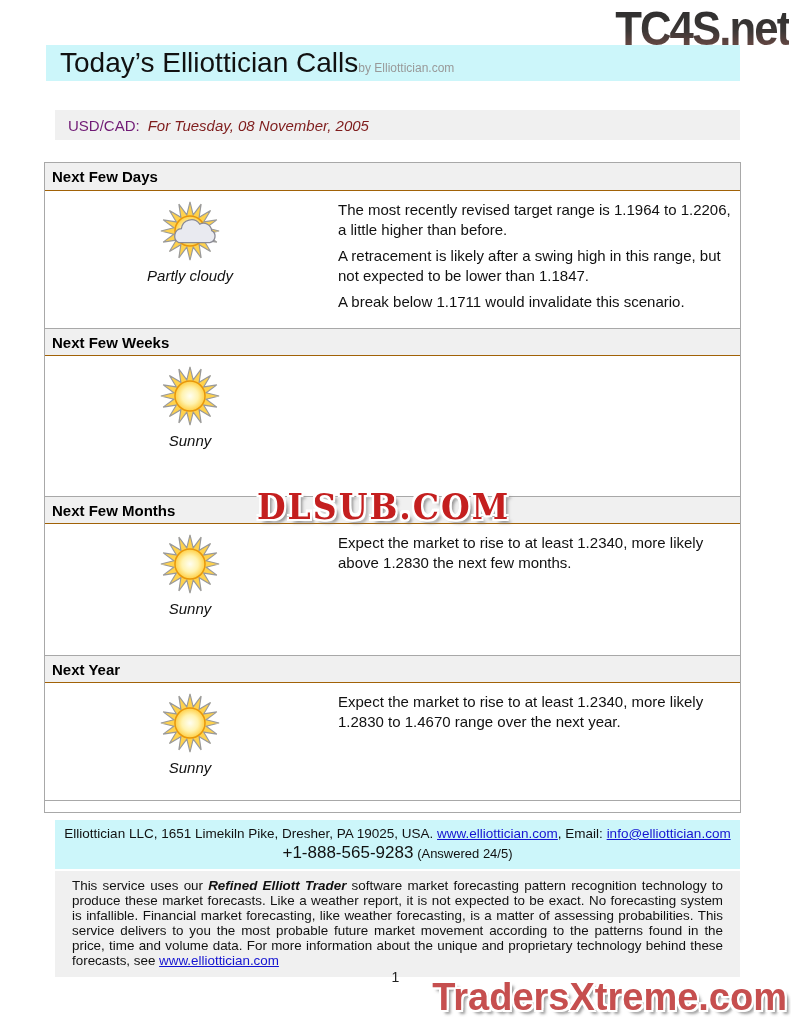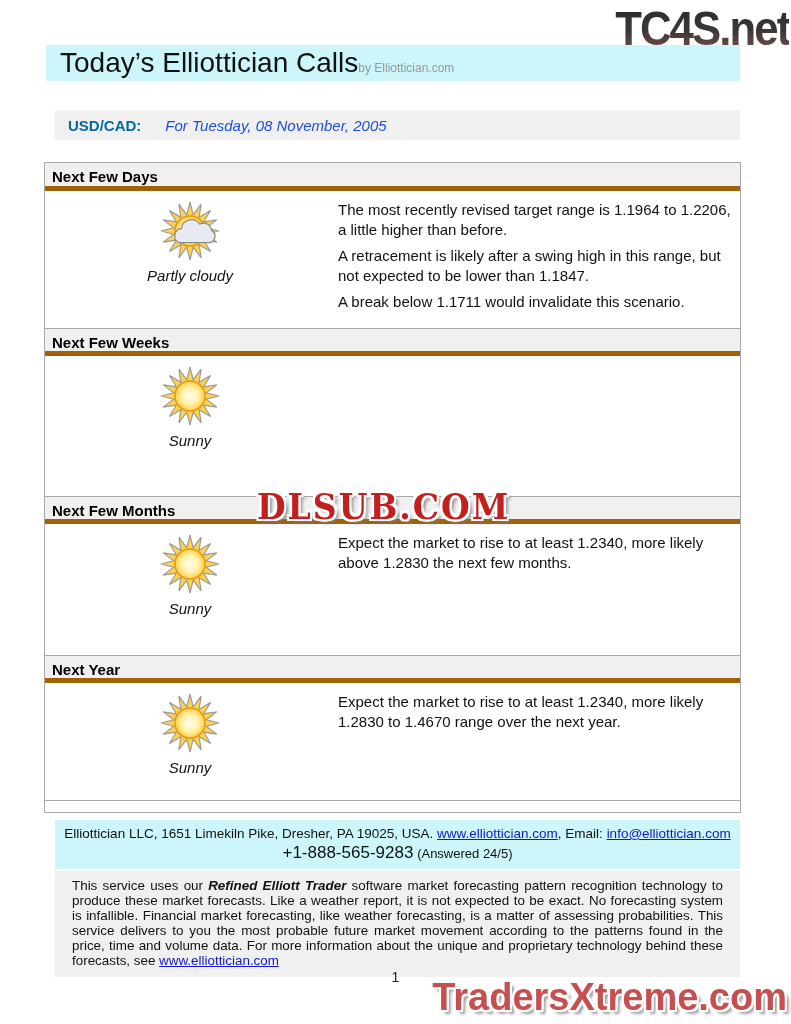--- a/index.html
+++ b/index.html
@@ -42,30 +42,30 @@
     background:#ccf6fa; display:flex; align-items:center; padding-left:14px;
   }
   .title-main { font-size:28px; color:#111; letter-spacing:0px; }
   .title-by { font-size:12px; color:#999; margin-left:0; position:relative; top:5px; }
 
   .pair-bar {
     position:absolute; left:55px; top:110px; width:685px; height:30px;
     background:#f0f0f0; display:flex; align-items:center; padding-left:13px;
     font-size:15px;
   }
-  .pair-label { font-weight:bold; color:#0369a1; }
-  .pair-date { font-style:italic; margin-left:24px; color:#1d4ed8; }
+  .pair-label { font-weight:normal; color:#701a75; }
+  .pair-date { font-style:italic; margin-left:8px; color:#7f1d1d; }
 
   
   .calls-table {
     position:absolute; left:44px; top:162px; width:697px;
     border:1px solid #a8a8a8; background:#fff;
   }
   .sec-header {
-    height:28px; background:#f0f0f0; border-bottom:5px solid #a16207;
+    height:28px; background:#f0f0f0; border-bottom:1px solid #a16207;
     font-weight:bold; font-size:15px; line-height:28px; padding-left:7px; color:#000;
   }
   .sec-header.bt { border-top:1px solid #a8a8a8; }
   .sec-body { display:flex; background:#fff; }
   .icon-col { width:290px; display:flex; flex-direction:column; align-items:center; padding-top:9px;text-align:right; }
   .weather-caption { font-style:italic; font-size:15px; color:#111; margin-top:5px; }
   .text-col { flex:1; padding:9px 5px 0 3px; font-size:15px; line-height:19.5px; color:#111; }
   .text-col p { margin-bottom:7px; }
   .empty-row { height:12px; border-top:1px solid #a8a8a8; background:#fff; }
   .h-days   { height:137px; }

